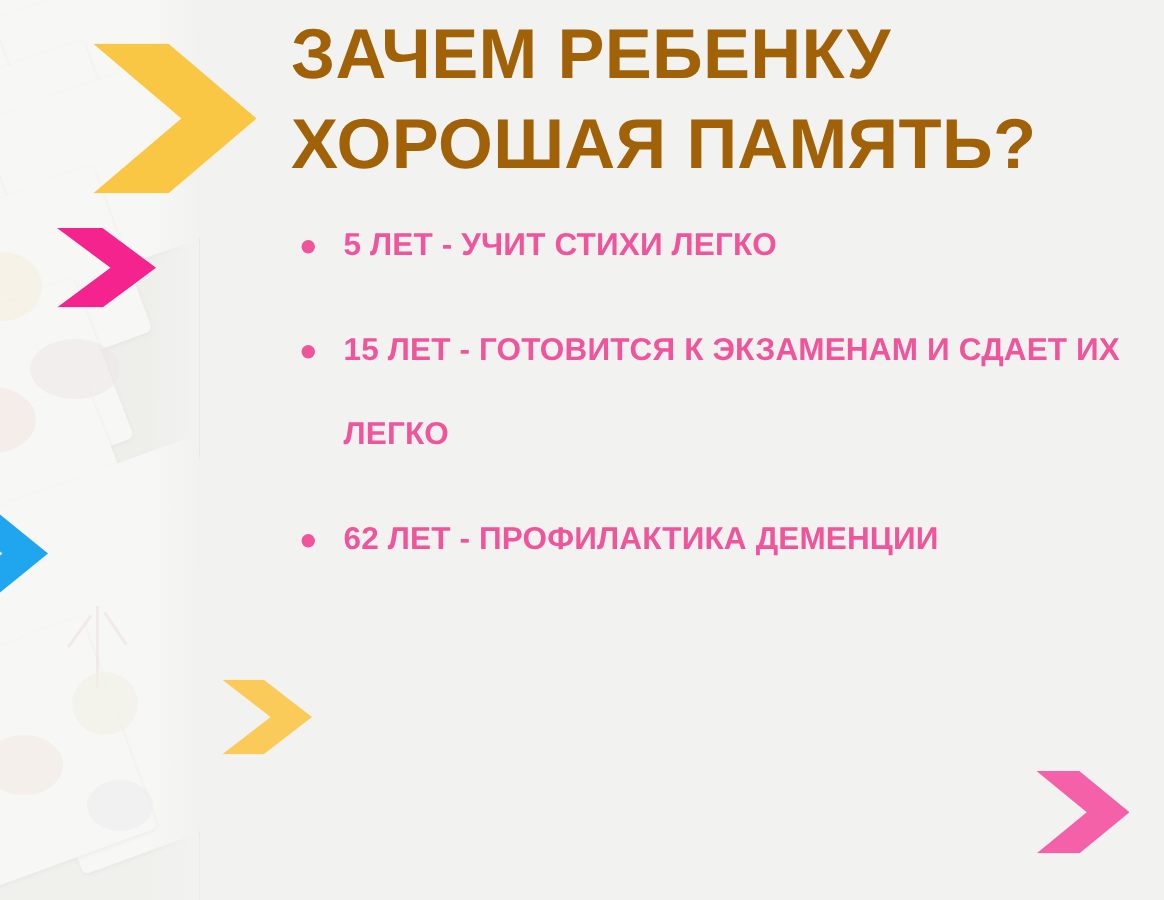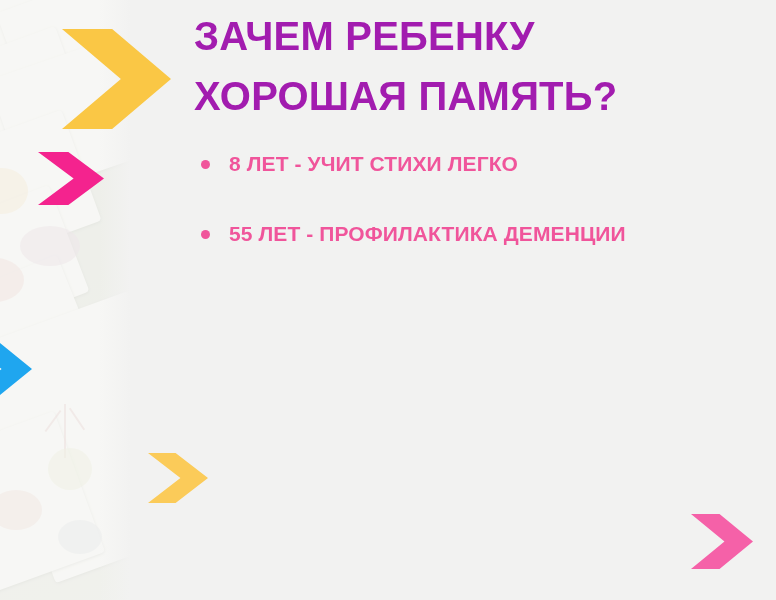--- a/index.html
+++ b/index.html
@@ -130,22 +130,22 @@
     position: absolute;
     left: 133px; top: 0;
     width: 643px; height: 600px;
   }
 
   .title {
     position: absolute;
     left: 61px;
     top: 6px;
     width: 560px;
-    color: #a21caf;
-    font-size: 40px;
+    color: #a16207;
+    font-size: 47px;
     font-weight: bold;
     line-height: 60px;
     letter-spacing: 0.2px;
     white-space: pre-line;
   }
 
   .bullet-list {
     position: absolute;
     left: 68px;
     top: 136px;
@@ -214,22 +214,26 @@
   <div class="chevron chev-pink-bottom"></div>
 
   <div class="content">
 
     <div class="title">ЗАЧЕМ РЕБЕНКУ
 ХОРОШАЯ ПАМЯТЬ?</div>
 
     <ul class="bullet-list">
       <li class="bullet-item">
         <span class="bullet-dot"></span>
-        <span class="bullet-text">8 ЛЕТ - УЧИТ СТИХИ ЛЕГКО</span>
+        <span class="bullet-text">5 ЛЕТ - УЧИТ СТИХИ ЛЕГКО</span>
       </li>
       <li class="bullet-item">
         <span class="bullet-dot"></span>
-        <span class="bullet-text">55 ЛЕТ - ПРОФИЛАКТИКА ДЕМЕНЦИИ</span>
+        <span class="bullet-text">15 ЛЕТ - ГОТОВИТСЯ К ЭКЗАМЕНАМ И СДАЕТ ИХ ЛЕГКО</span>
+      </li>
+      <li class="bullet-item">
+        <span class="bullet-dot"></span>
+        <span class="bullet-text">62 ЛЕТ - ПРОФИЛАКТИКА ДЕМЕНЦИИ</span>
       </li>
     </ul>
 
   </div>
 </div>
 
 </body></html>

